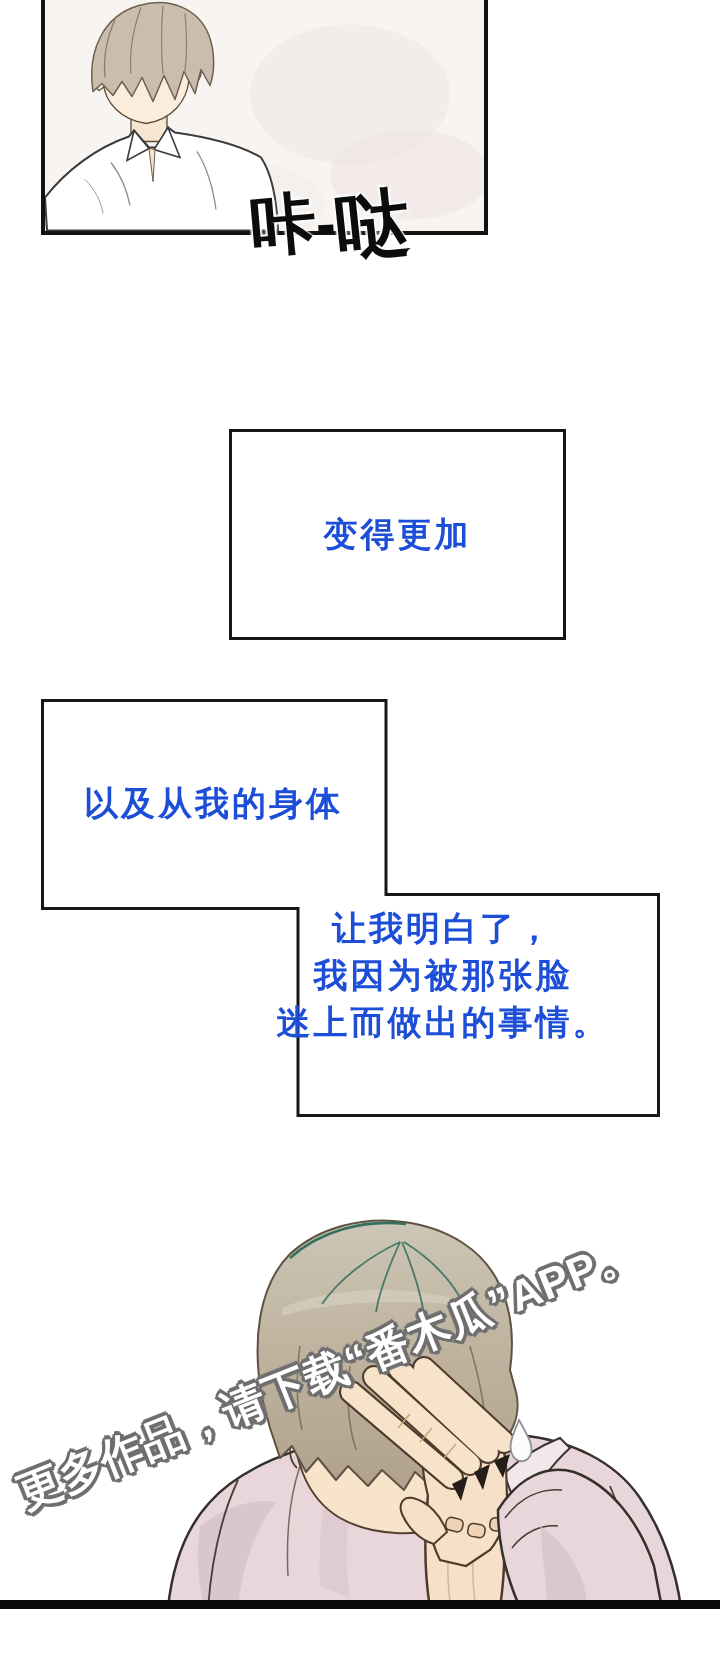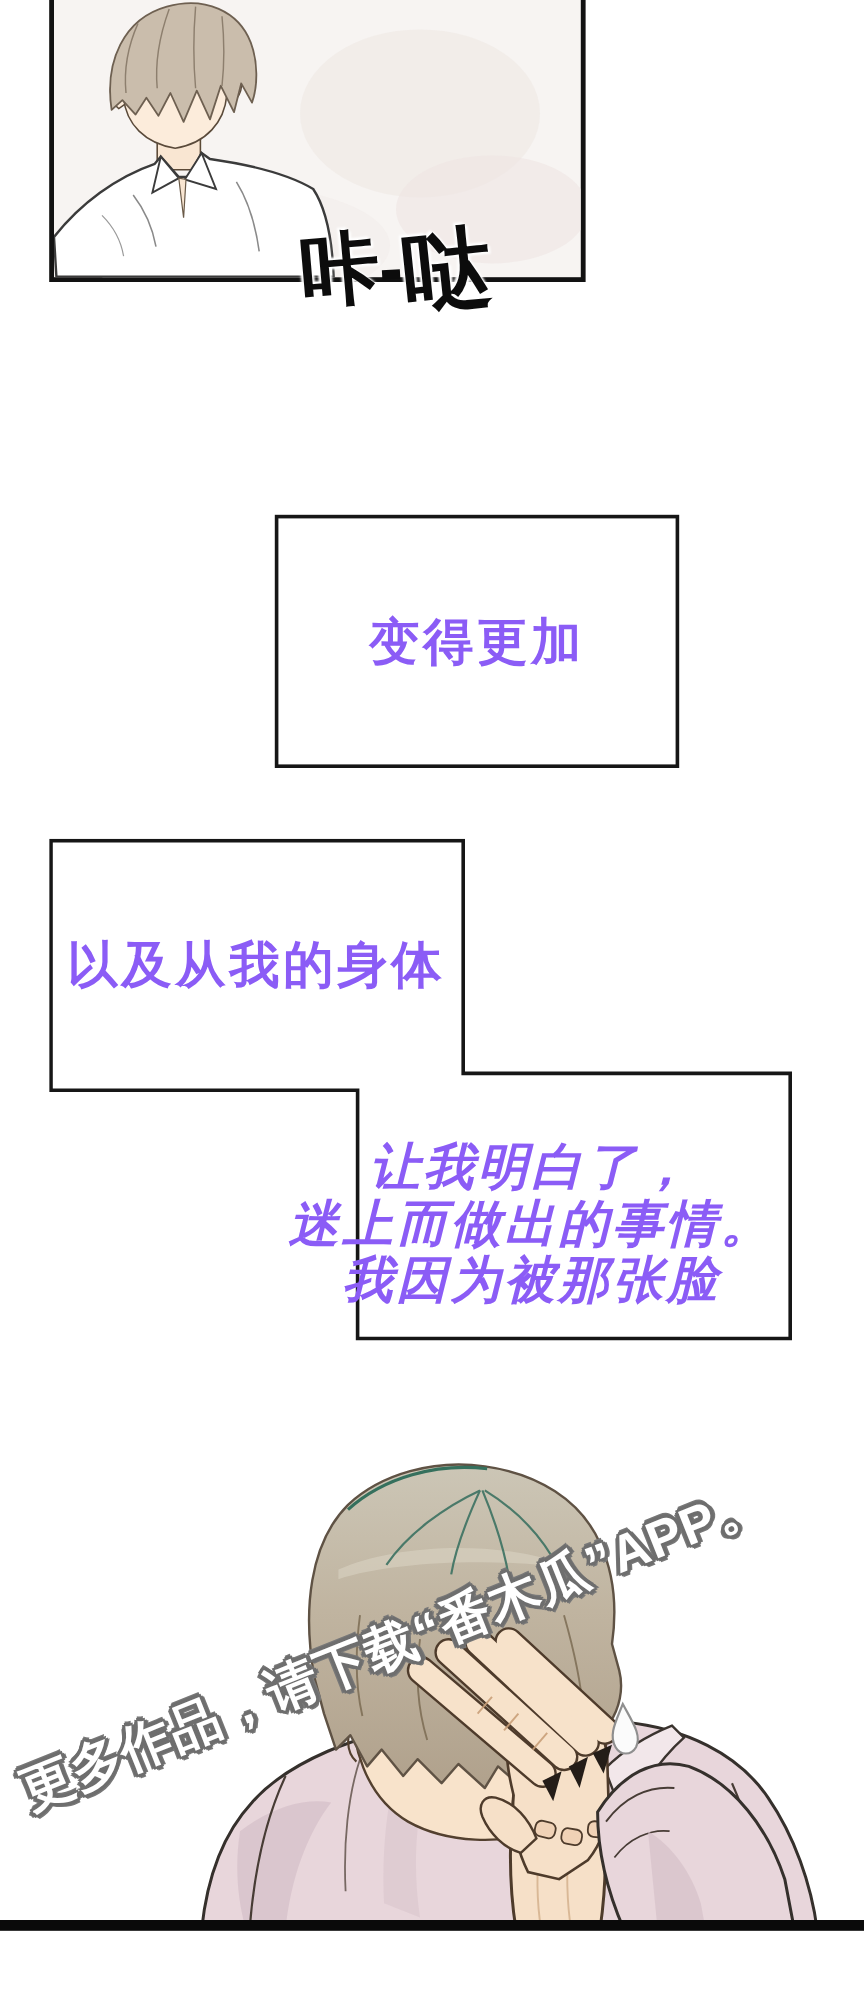--- a/index.html
+++ b/index.html
@@ -27,26 +27,26 @@
   .sfx .g2{font-size:74px;line-height:1;transform:rotate(-3deg) translateY(6px);}
   
   .cap-box1{
     position:absolute;left:229px;top:429px;width:337px;height:211px;
     background:#ffffff;border:3px solid #161616;box-sizing:border-box;z-index:3;
   }
   .union-frame{position:absolute;left:41px;top:699px;width:619px;height:418px;z-index:3;}
   .cap-text{
     position:absolute;z-index:4;display:flex;flex-direction:column;
     align-items:center;justify-content:center;
-    color:#8b5cf6;font-size:42px;line-height:47px;letter-spacing:3px;
+    color:#1d4ed8;font-size:34px;line-height:47px;letter-spacing:3px;
     font-weight:600;text-align:center;white-space:nowrap;
   }
   .cap-text.t1{left:229px;top:429px;width:337px;height:211px;}
   .cap-text.t2{left:41px;top:699px;width:345px;height:208px;gap:24px;}
-  .cap-text.t3{left:298px;top:908px;width:290px;height:222px;font-style:italic;}
+  .cap-text.t3{left:298px;top:864px;width:290px;height:222px;}
   
   .bottom-art{position:absolute;left:0;top:1146px;width:720px;height:462px;z-index:1;}
   .bottom-art svg{display:block;width:100%;height:100%;}
   .table-line{position:absolute;left:0;top:1600px;width:720px;height:9px;background:#0a0a0a;z-index:2;}
   
   .watermark{
     position:absolute;left:18px;top:1454px;width:780px;height:64px;z-index:8;
     transform:rotate(-21.8deg);transform-origin:24px 32px;
     font-size:43px;line-height:64px;font-weight:bold;letter-spacing:1px;
     color:#ffffff;white-space:nowrap;pointer-events:none;
@@ -103,22 +103,22 @@
   </div>
 
   <svg class="union-frame" viewBox="0 0 619 418" aria-hidden="true">
     <polygon points="1.5,1.5 345,1.5 345,195.5 617.5,195.5 617.5,416.5 257,416.5 257,209.5 1.5,209.5" fill="#ffffff" stroke="#161616" stroke-width="3" stroke-linejoin="miter"></polygon>
   </svg>
   <div class="cap-text t2">
     <div>以及从我的身体</div>
   </div>
   <div class="cap-text t3">
     <div>让我明白了，</div>
+    <div>我因为被那张脸</div>
     <div>迷上而做出的事情。</div>
-    <div>我因为被那张脸</div>
   </div>
 
   <div class="bottom-art">
     <svg viewBox="0 0 720 462" aria-hidden="true">
       <defs>
         <linearGradient id="hairGrad" x1="0" y1="0" x2="0" y2="1">
           <stop offset="0" stop-color="#ccc6b6"></stop>
           <stop offset="0.45" stop-color="#c0b4a0"></stop>
           <stop offset="1" stop-color="#b0a18c"></stop>
         </linearGradient>

